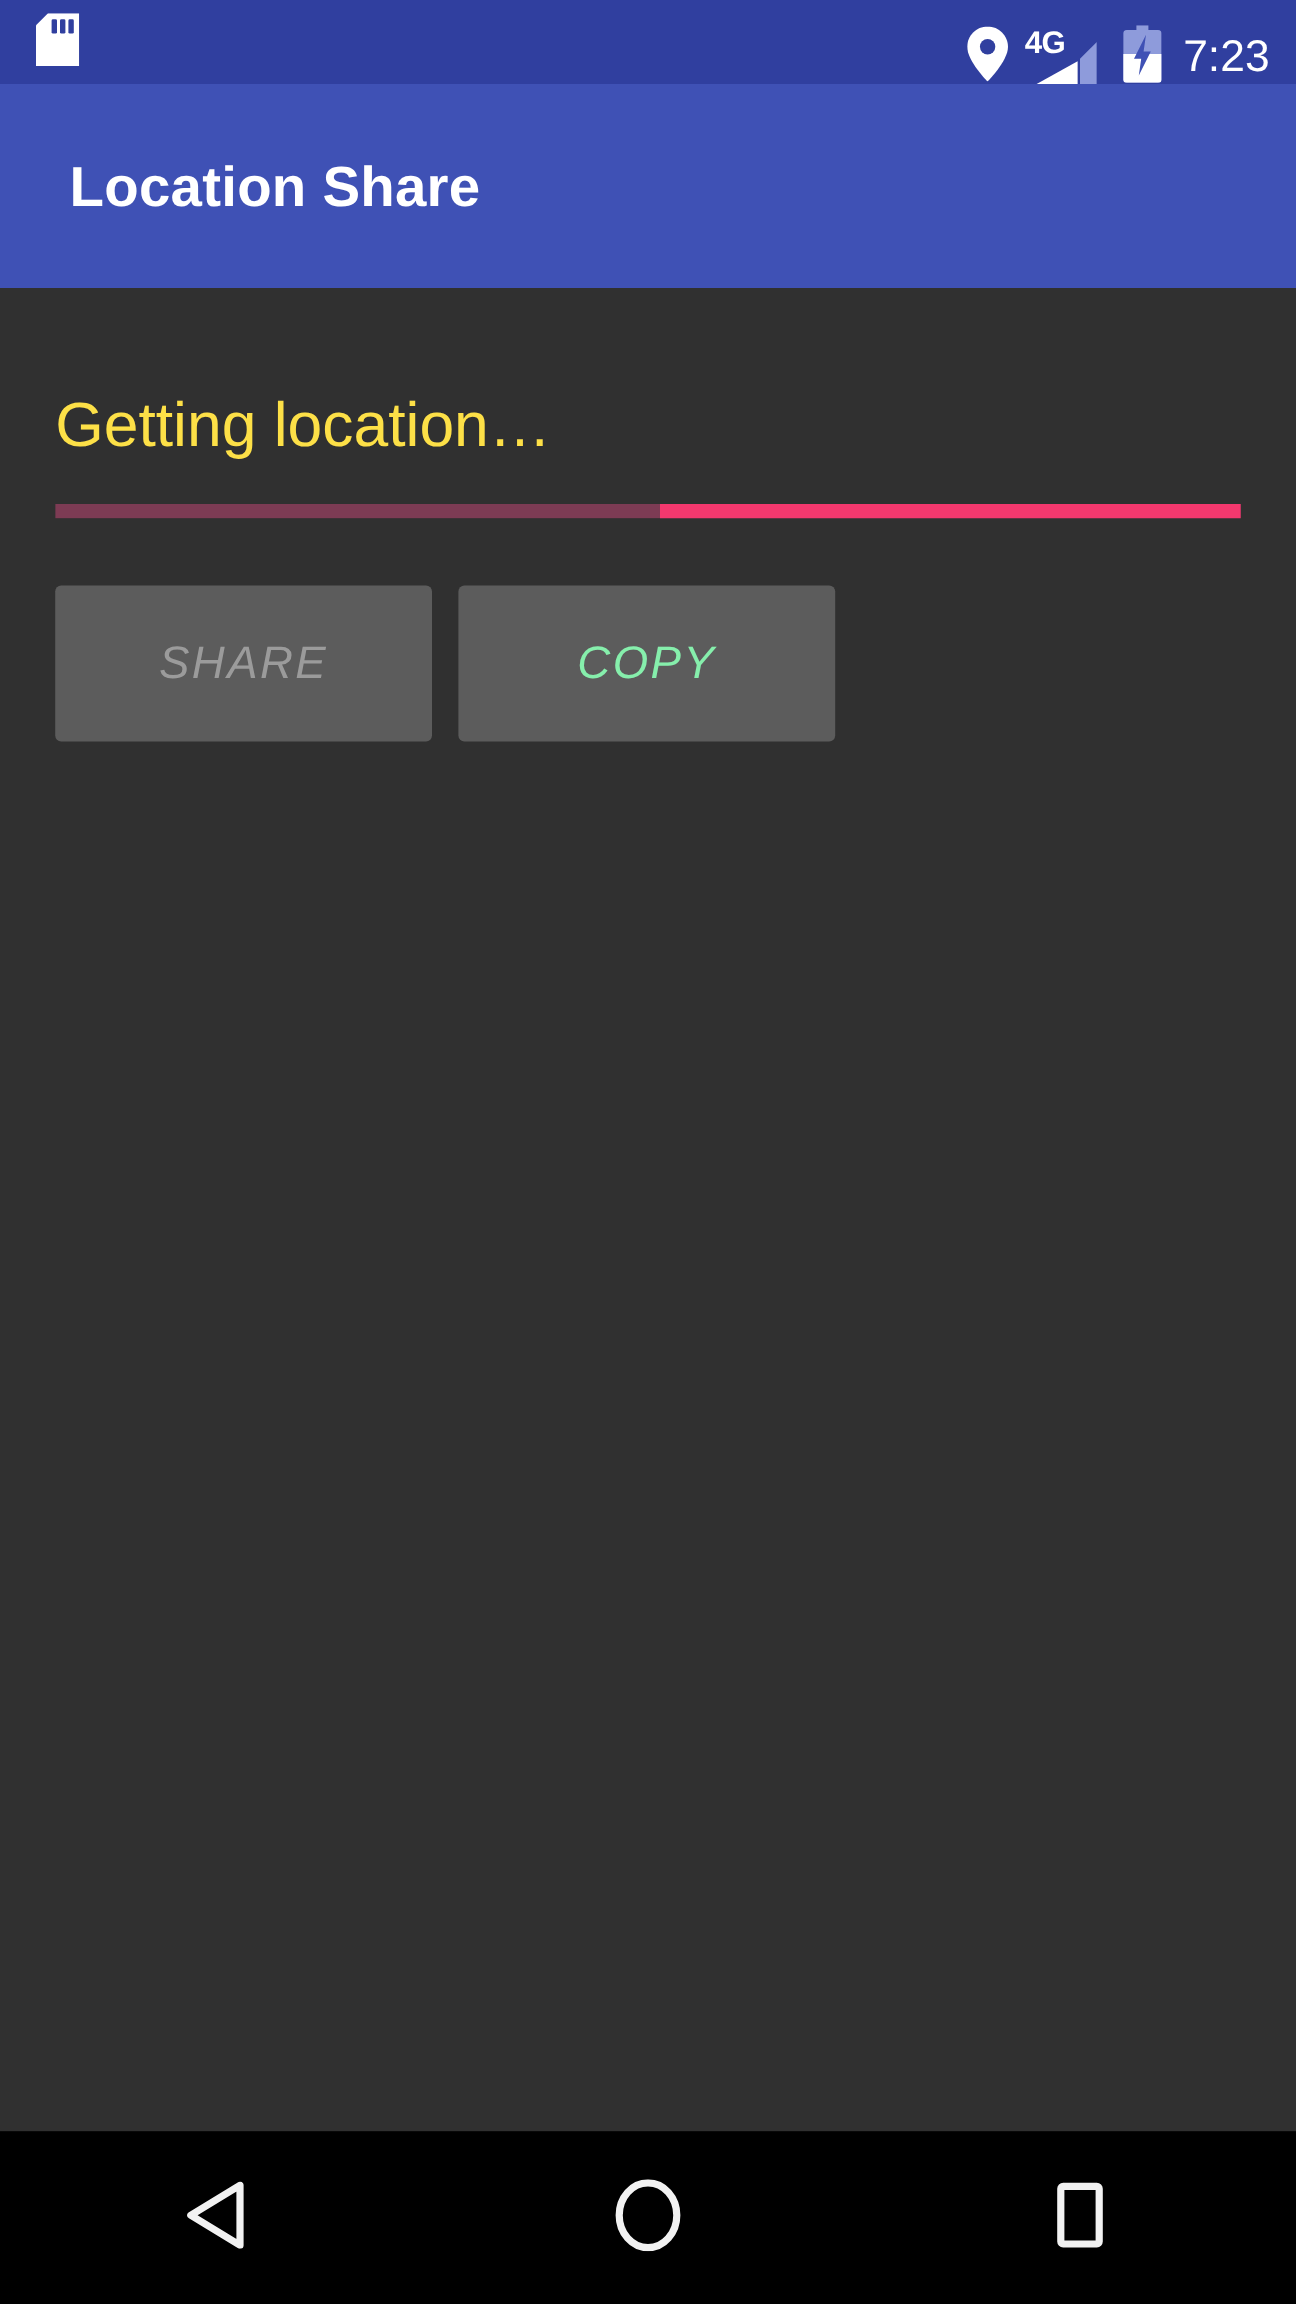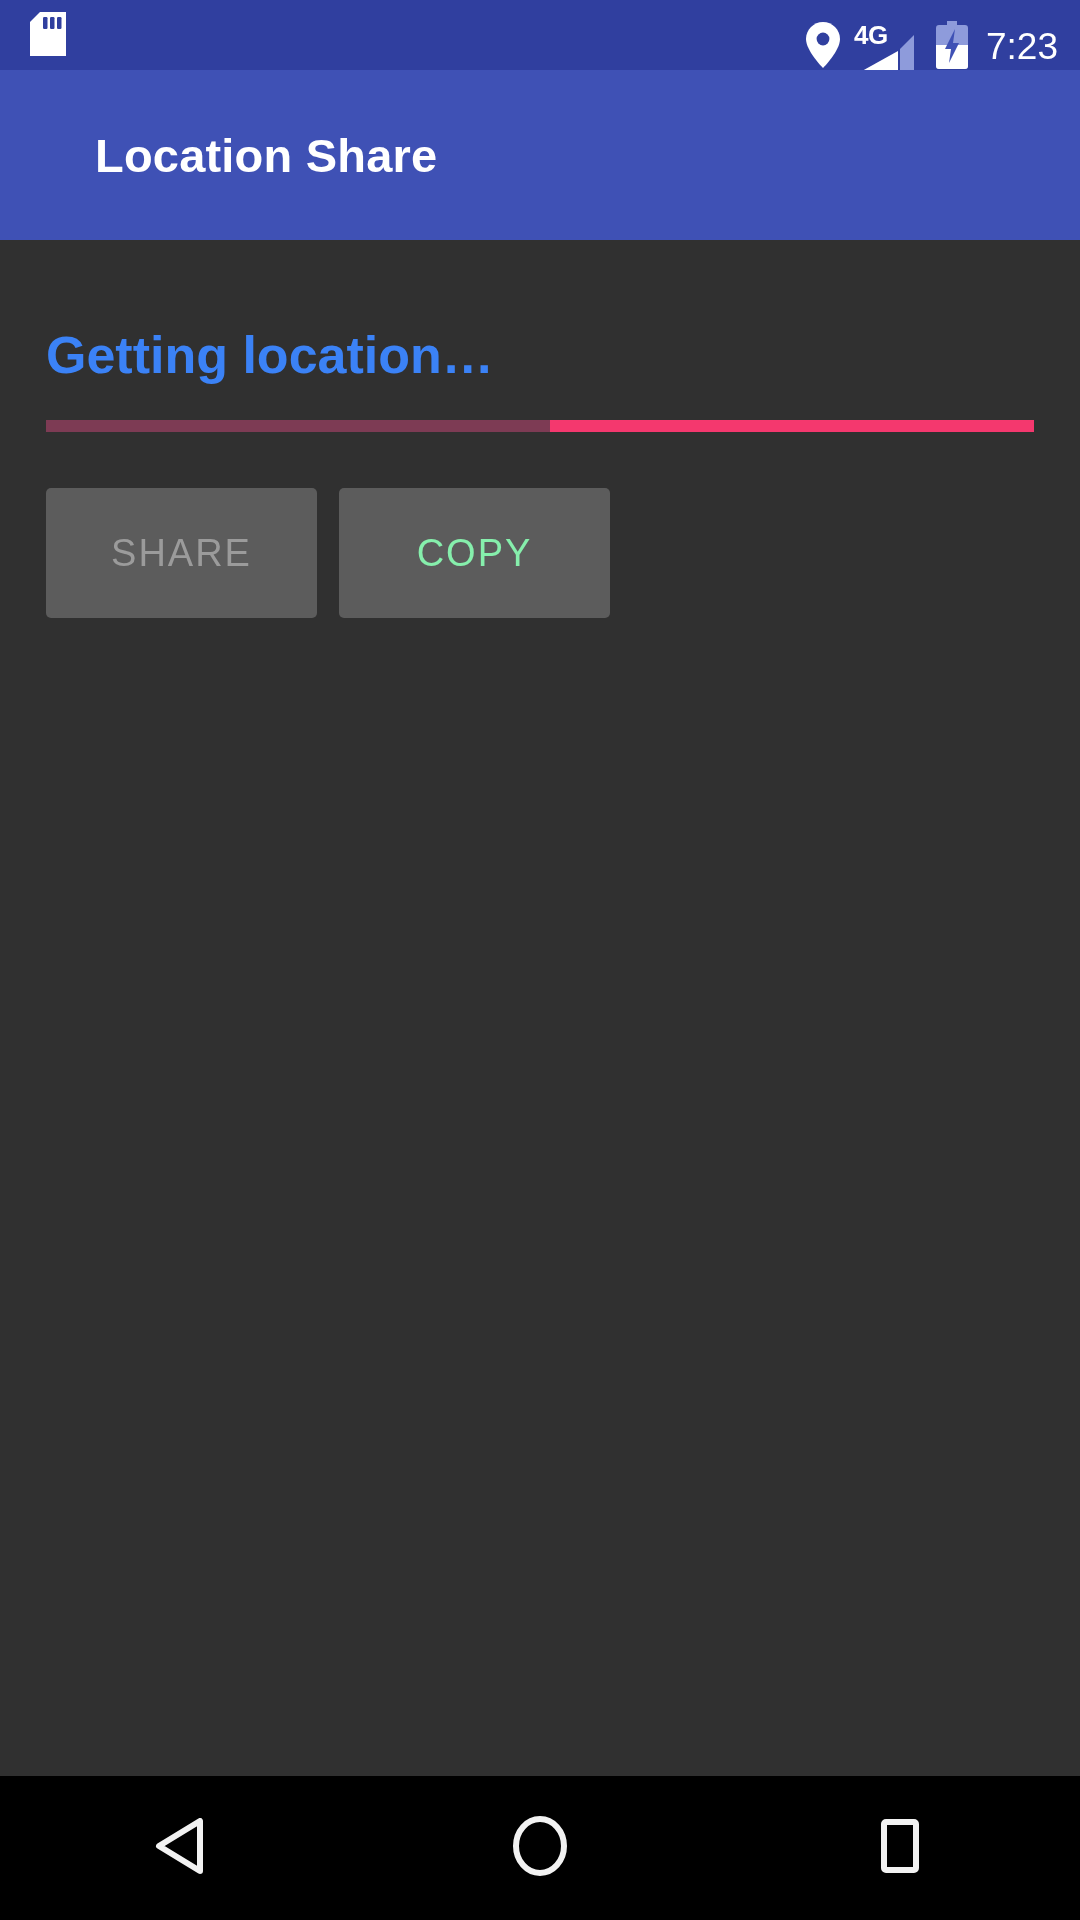--- a/index.html
+++ b/index.html
@@ -87,38 +87,37 @@
     background: #3f51b5;
     display: flex;
     align-items: center;
   }
   #app-bar-title {
     color: #ffffff;
     font-size: 47px;
     font-weight: bold;
     padding-left: 58px;
     letter-spacing: 0.2px;
-    margin-left: 37px;
   }
 
   
   #content {
     position: absolute;
     left: 0; top: 240px;
     width: 1080px;
     height: 1536px;
     background: #303030;
   }
   #status-message {
     position: absolute;
     left: 46px;
     top: 85px;
-    color: #3b82f6;
+    color: #fde047;
     font-size: 52px;
-    font-weight: bold;
+    font-weight: normal;
     letter-spacing: 0px;
     white-space: nowrap;
   }
 
   
   #progress-bar {
     position: absolute;
     left: 46px;
     top: 180px;
     width: 988px;
@@ -142,35 +141,36 @@
 
   
   #button-row {
     position: absolute;
     left: 46px;
     top: 248px;
     display: flex;
     gap: 22px;
   }
   .action-button {
-    width: 271px;
+    width: 314px;
     height: 130px;
     background: #5c5c5c;
     border: none;
     border-radius: 5px;
     color: #9b9b9b;
     font-family: "Liberation Sans", sans-serif;
     font-size: 38px;
     font-weight: normal;
     letter-spacing: 2px;
     display: flex;
     align-items: center;
     justify-content: center;
     padding: 0;
     cursor: default;
+    font-style: italic;
   }
 
   
   #nav-bar {
     position: absolute;
     left: 0; top: 1776px;
     width: 1080px;
     height: 144px;
     background: #000000;
     display: flex;

